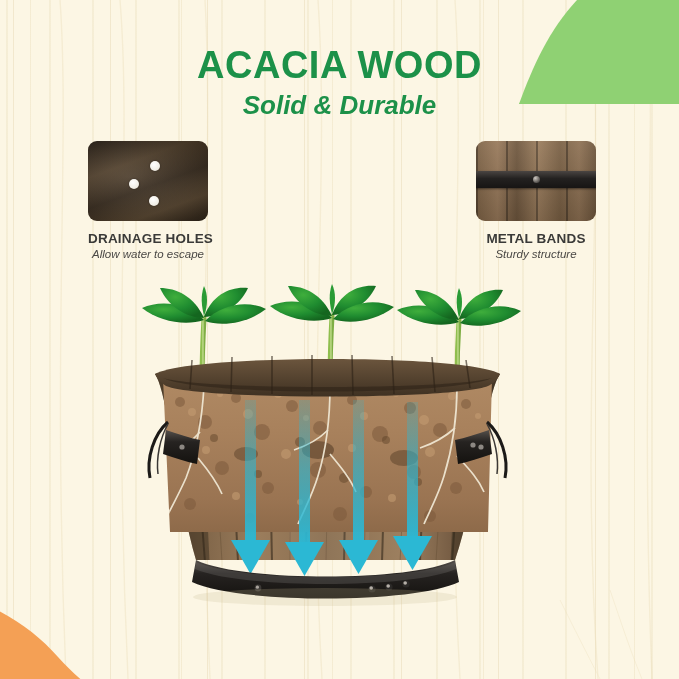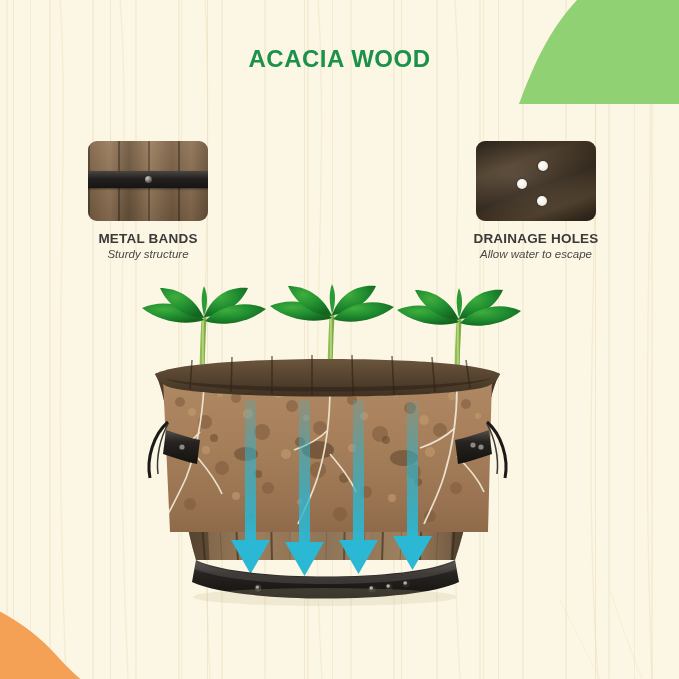--- a/index.html
+++ b/index.html
@@ -30,21 +30,21 @@
     position:absolute;inset:0;pointer-events:none;opacity:.5;
   }
   
   .blob{position:absolute;pointer-events:none;}
   .blob-green{top:-66px;right:-60px;width:220px;height:170px;}
   .blob-orange{left:-70px;bottom:-52px;width:250px;height:170px;}
 
   
   .header{position:absolute;top:46px;left:0;width:679px;text-align:center;}
   .title{
-    font-size:24px;font-weight:bold;letter-spacing:.5px;
+    font-size:38px;font-weight:bold;letter-spacing:.5px;
     color:#1c9149;margin:0;line-height:1.05;
   }
   .subtitle{
     font-size:26px;font-style:italic;font-weight:bold;
     color:#1c9149;margin:6px 0 0;line-height:1.05;
   }
 
   
   .cards{
     position:absolute;top:141px;left:88px;width:508px;
@@ -127,43 +127,44 @@
              M0 0" fill="#8fd173"></path>
     <path d="M220 170 L220 -10 C160 -6 96 26 58 66 C30 96 14 132 0 170 Z" fill="#8fd173"></path>
   </svg>
 
   <svg class="blob blob-orange" viewBox="0 0 250 170">
     <path d="M0 30 C52 34 98 62 128 96 C156 127 190 152 250 168 L250 170 L0 170 Z" fill="#f4a055"></path>
   </svg>
 
   <div class="header">
     <h1 class="title">ACACIA WOOD</h1>
+    <div class="subtitle">Solid &amp; Durable</div>
   </div>
 
   <div class="cards">
-
-    <div class="card">
-      <span class="thumb">
-        <span class="wood-v"></span>
-        <span class="band-h" style="top:30px"></span>
-        <span class="rivet" style="left:57px;top:35px"></span>
-      </span>
-      <div class="cap">METAL BANDS</div>
-      <div class="sub">Sturdy structure</div>
-    </div>
 
     <div class="card">
       <span class="thumb">
         <span class="wood-dark"></span>
         <span class="hole" style="left:62px;top:20px"></span>
         <span class="hole" style="left:41px;top:38px"></span>
         <span class="hole" style="left:61px;top:55px"></span>
       </span>
       <div class="cap">DRAINAGE HOLES</div>
       <div class="sub">Allow water to escape</div>
+    </div>
+
+    <div class="card">
+      <span class="thumb">
+        <span class="wood-v"></span>
+        <span class="band-h" style="top:30px"></span>
+        <span class="rivet" style="left:57px;top:35px"></span>
+      </span>
+      <div class="cap">METAL BANDS</div>
+      <div class="sub">Sturdy structure</div>
     </div>
 
 
   </div>
 
   <div class="product">
     <svg width="679" height="360" viewBox="0 0 679 360">
       <defs>
 
         <linearGradient id="staveG" x1="0" y1="0" x2="1" y2="0">

